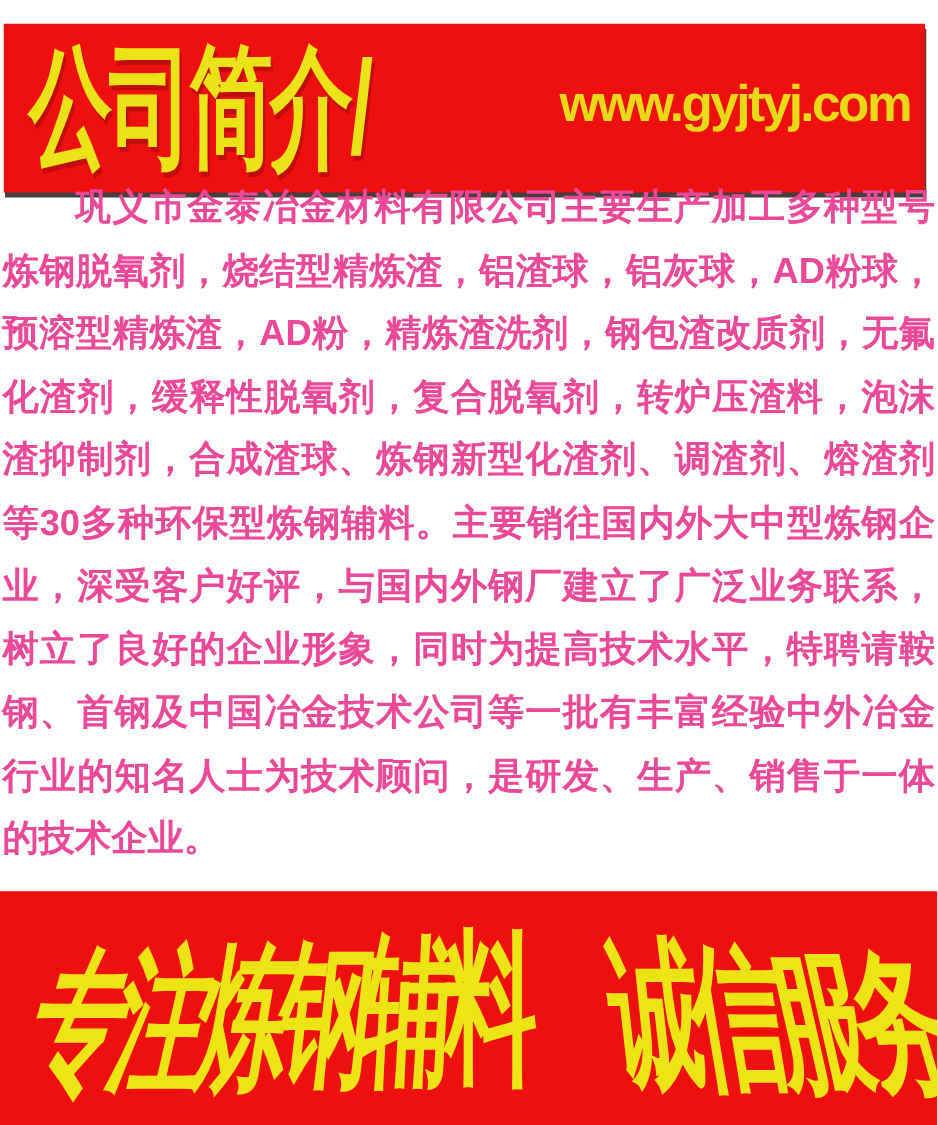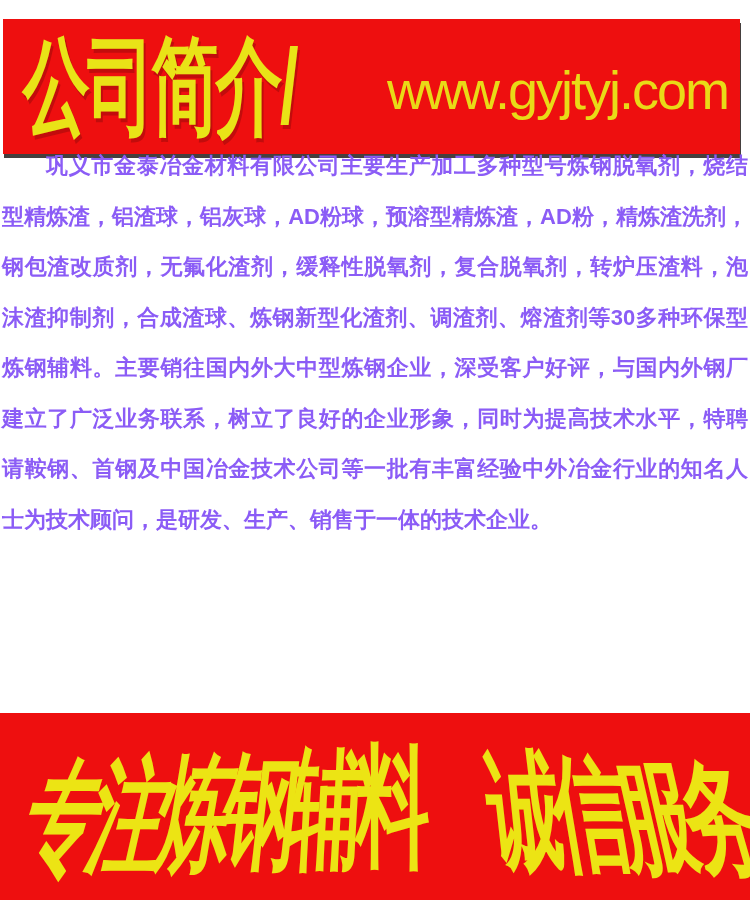--- a/index.html
+++ b/index.html
@@ -38,36 +38,36 @@
     white-space: nowrap;
     transform: scaleX(0.63);
     transform-origin: 0 0;
     text-shadow: 3px 4px 0 rgba(150, 10, 10, 0.5);
   }
   .banner-site {
     position: absolute;
     right: 12px;
     top: 44px;
     color: #e9da17;
-    font-weight: normal;
-    font-size: 54px;
+    font-weight: bold;
+    font-size: 41px;
     line-height: 1;
     letter-spacing: -2px;
     white-space: nowrap;
   }
 
   
   .body-text {
     position: absolute;
     left: 2px;
     right: 2px;
     top: 141px;
-    color: #8b5cf6;
+    color: #ec4899;
     font-weight: bold;
-    font-size: 22px;
+    font-size: 29px;
     line-height: 50.5px;
     text-align: justify;
     text-justify: inter-character;
     text-indent: 2em;
   }
 
   
   .bottom-banner {
     position: absolute;
     left: 0;

